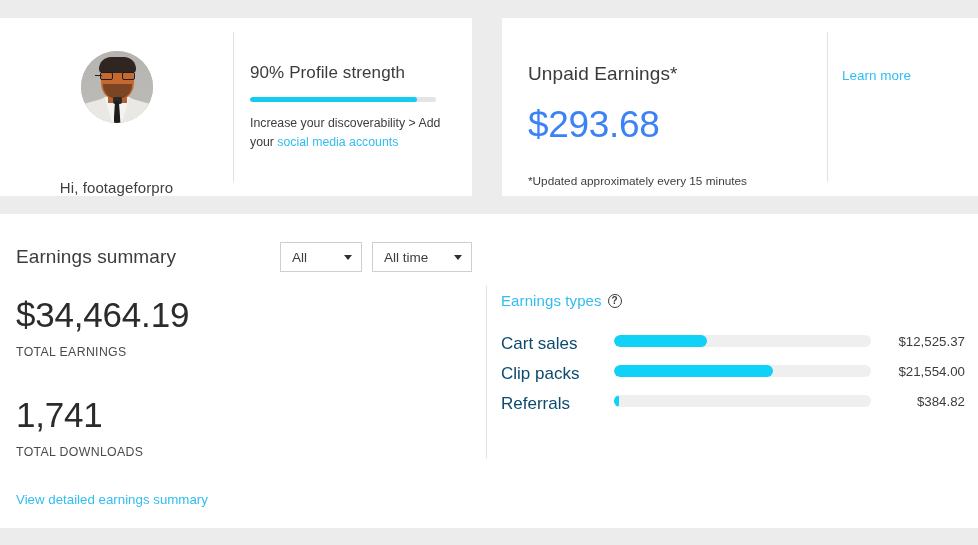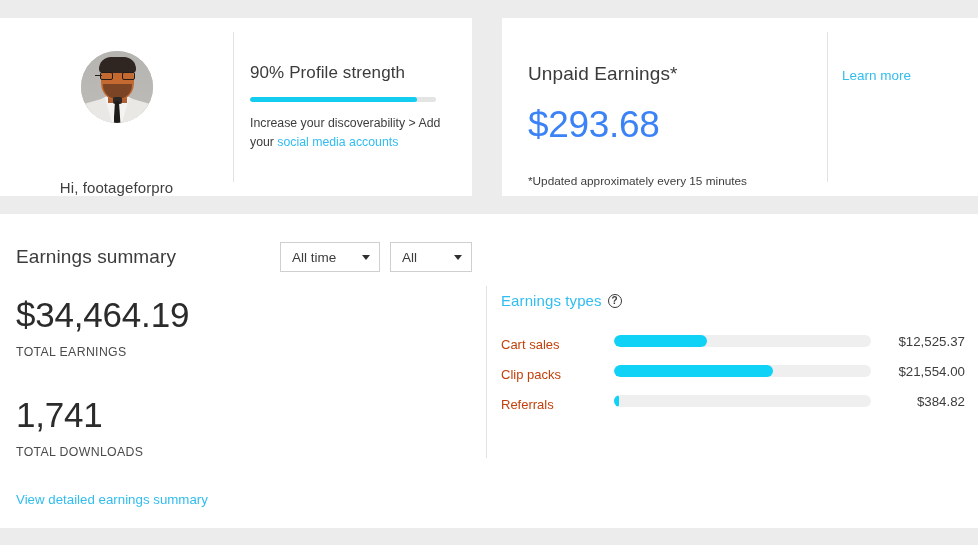--- a/index.html
+++ b/index.html
@@ -381,22 +381,22 @@
     font-weight: 700;
     cursor: pointer;
   }
   .bar-row {
     display: flex;
     align-items: center;
     height: 30px;
   }
   .bar-label {
     width: 113px;
-    font-size: 13px;
-    color: #c2410c;
+    font-size: 17px;
+    color: #0c4a6e;
     margin-top: 6px;
   }
   .bar-track {
     width: 257px;
     height: 12px;
     background: #efefef;
     border-radius: 7px;
     overflow: hidden;
   }
   .bar-fill {
@@ -473,26 +473,26 @@
       </div>
     </div>
   </div>
 </div>
 
 <div class="summary">
 
   <div class="summary-head">
     <div class="summary-title">Earnings summary</div>
     <div class="selects">
+      <div class="select select-all">
+        <span class="select-label">All</span>
+        <span class="caret"></span>
+      </div>
       <div class="select select-time">
         <span class="select-label">All time</span>
-        <span class="caret"></span>
-      </div>
-      <div class="select select-all">
-        <span class="select-label">All</span>
         <span class="caret"></span>
       </div>
     </div>
   </div>
 
   <div class="summary-body">
 
     <div class="stats">
       <div class="stat-block">
         <div class="big-number">$34,464.19</div>

